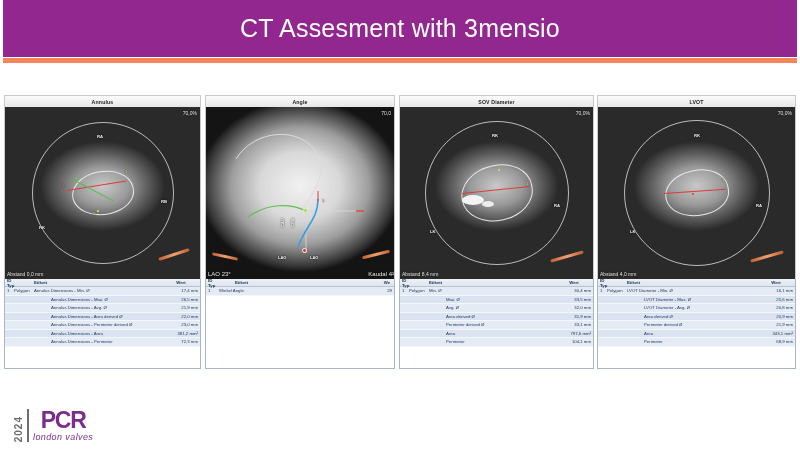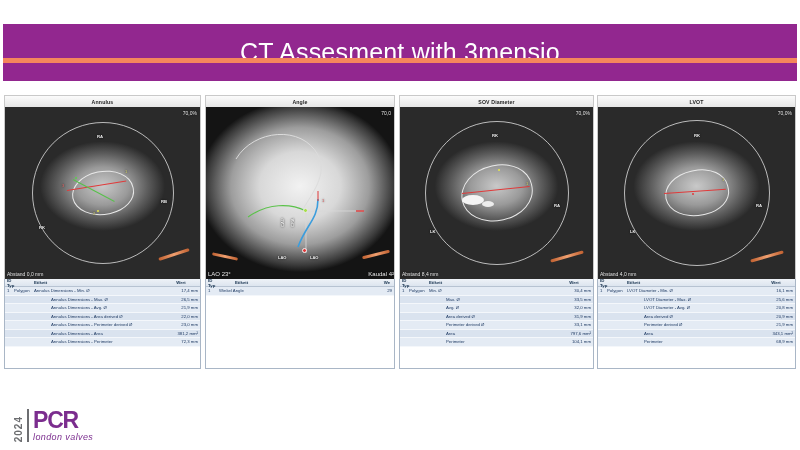--- a/index.html
+++ b/index.html
@@ -7,21 +7,20 @@
     width: 800px; height: 450px;
     font-family: "Liberation Sans", sans-serif;
     background: #ffffff; overflow: hidden;
   }
   .slide { position: relative; width: 800px; height: 450px; background:#fff; }
 
   
   .title-band {
     position:absolute; left:0; top:0; width:800px; height:57px;
     background:#92278f;
-    margin-top:24px;
   }
   .title-band.left-pad { left:3px; width:794px; }
   .title-text {
     position:absolute; left:0; top:0; width:100%; height:57px;
     display:flex; align-items:center; justify-content:center;
     color:#ffffff; font-size:25px; font-weight:400; letter-spacing:.2px;
   }
   .accent-rule {
     position:absolute; left:3px; top:58px; width:794px; height:5px;
     background:#f4865c;
@@ -107,21 +106,21 @@
   
   .footer { position:absolute; left:0; bottom:0; width:800px; height:60px; }
   .logo-wrap { position:absolute; left:14px; bottom:8px; display:flex; align-items:flex-end; }
   .year {
     writing-mode:vertical-rl; transform:rotate(180deg);
     font-size:10px; font-weight:bold; color:#6d6e71; letter-spacing:1px;
     margin-right:3px; line-height:1;
   }
   .logo-bar { width:2px; background:#6d6e71; align-self:stretch; margin-right:4px; }
   .logo-txt { line-height:1; }
-  .logo-pcr { font-size:23px; font-weight:bold; color:#7b2d8e; letter-spacing:-1.2px; }
+  .logo-pcr { font-size:23px; font-weight:bold; color:#7b2d8e; letter-spacing:-1.2px;text-align:center; }
   .logo-sub { font-size:9px; font-style:italic; color:#7b2d8e; letter-spacing:.4px; margin-top:1px; }
   .site {
     position:absolute; left:0; right:0; bottom:16px; text-align:center;
     font-size:10px; color:#7b2d8e;
   }
 </style>
 </head>
 <body>
 
 <div class="slide">

